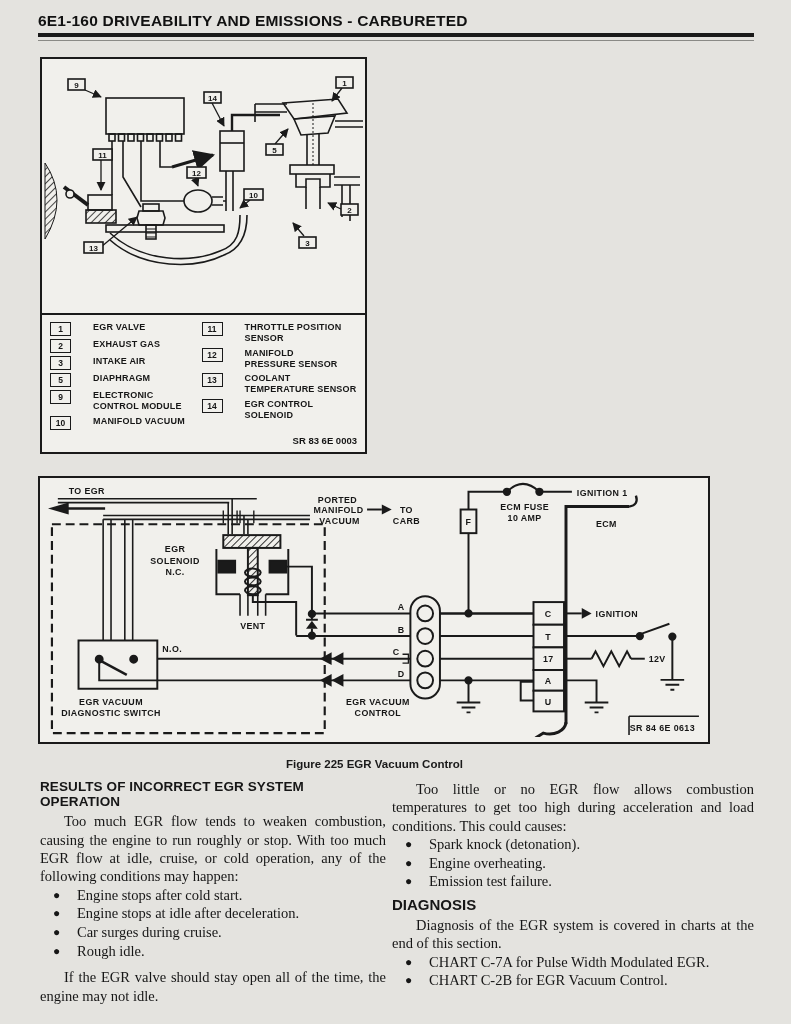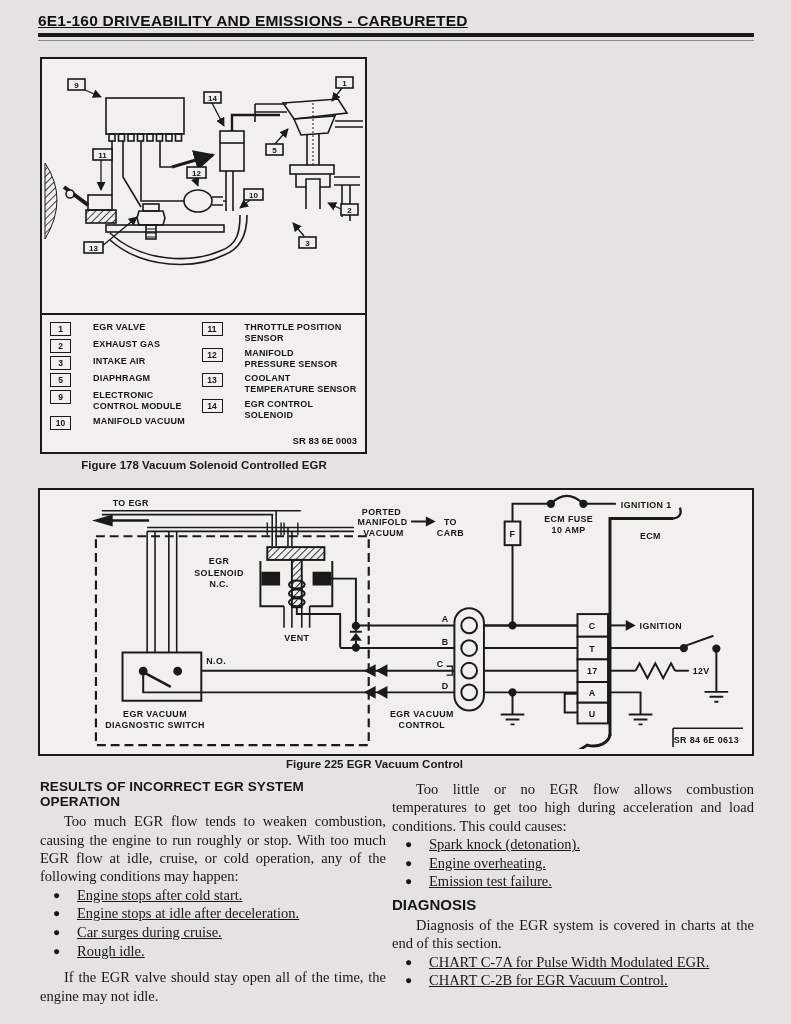--- a/index.html
+++ b/index.html
@@ -1,26 +1,26 @@
 <!DOCTYPE html>
 <html><head>
 <meta charset="utf-8">
 <style>
   html,body{margin:0;padding:0;}
   body{width:791px;height:1024px;background:#e4e3df;font-family:"Liberation Serif",serif;color:#161616;}
   .page{position:relative;width:791px;height:1024px;overflow:hidden;}
   
   .hdr{position:absolute;left:38px;top:12px;width:716px;}
-  .hdr h1{margin:0;font:bold 15.5px "Liberation Sans",sans-serif;letter-spacing:.2px;color:#111;text-decoration:underline;}
+  .hdr h1{margin:0;font:bold 15.5px "Liberation Sans",sans-serif;letter-spacing:.2px;color:#111;}
   .rule1{position:absolute;left:38px;top:33px;width:716px;height:4px;background:#1a1a1a;}
   .rule2{position:absolute;left:38px;top:40px;width:716px;height:1px;background:#8a8a86;}
   
   .figbox{position:absolute;background:#f1f0ec;border:2.5px solid #1a1a1a;}
   .fig178{left:40px;top:57px;width:323px;height:393px;}
-  .fig179{left:38px;top:488px;width:668px;height:264px;padding-left:44px;}
+  .fig179{left:38px;top:476px;width:668px;height:264px;}
   .caption{position:absolute;font:bold 11.5px "Liberation Sans",sans-serif;text-align:center;color:#1a1a1a;}
   .cap178{left:40px;top:459px;width:328px;}
   .cap179{left:38px;top:758px;width:673px;}
   
   .legend{position:absolute;left:0;right:0;top:254px;bottom:0;border-top:2.5px solid #1a1a1a;padding:7px 6px 0 8px;display:flex;}
   .lcol{display:flex;flex-direction:column;gap:3px;}
   .lcol.one{width:152px;}
   .lcol.two{width:158px;}
   .lrow{display:flex;align-items:flex-start;}
   .nbox{border:1.6px solid #1a1a1a;min-width:17px;height:12px;padding:0 1px;display:flex;align-items:center;justify-content:center;font:bold 8.5px "Liberation Sans",sans-serif;margin-right:6px;flex:none;background:#f1f0ec;}
@@ -31,21 +31,21 @@
   .fs{font:bold 8px "Liberation Sans",sans-serif;fill:#161616;}
   
   .col{position:absolute;font-size:14.5px;line-height:1.27;text-align:justify;}
   .colL{left:40px;top:779px;width:346px;}
   .colR{left:392px;top:780px;width:362px;}
   .h3{font:bold 13.5px "Liberation Sans",sans-serif;line-height:1.12;letter-spacing:.1px;max-width:300px;text-align:left;}
   .h3c{font:bold 15px "Liberation Sans",sans-serif;text-align:left;margin:5px 0 3px 0;}
   .para{margin:3px 0 0 0;text-indent:24px;}
   .blt{display:flex;text-align:left;}
   .blt .dot{width:24px;padding-left:13px;flex:none;font-size:12px;line-height:1.55;}
-  .blt .btx{flex:1;text-decoration:underline;}
+  .blt .btx{flex:1;}
 </style>
 </head>
 <body>
 
 <div class="page">
 
   <div class="hdr">
     <h1>6E1-160  DRIVEABILITY AND EMISSIONS - CARBURETED</h1>
   </div>
   <div class="rule1"></div>
@@ -201,21 +201,20 @@
             <span class="llab" style="max-width:118px">COOLANT TEMPERATURE SENSOR</span>
           </div>
         <div class="lrow">
             <span class="nbox">14</span>
             <span class="llab" style="max-width:80px">EGR CONTROL SOLENOID</span>
           </div>
       </div>
     </div>
     <div class="srcode">SR 83 6E 0003</div>
   </div>
-  <div class="caption cap178">Figure 178 Vacuum Solenoid Controlled EGR</div>
 
   <div class="figbox fig179">
     <svg width="663" height="259" viewBox="0 0 669 263">
       <defs>
         <pattern id="h179" width="5" height="5" patternTransform="rotate(45)" patternUnits="userSpaceOnUse">
           <line x1="0" y1="0" x2="0" y2="5" stroke="#1a1a1a" stroke-width="1.8"></line>
         </pattern>
       </defs>
       <g stroke="#1a1a1a" fill="none" stroke-width="2">
 

